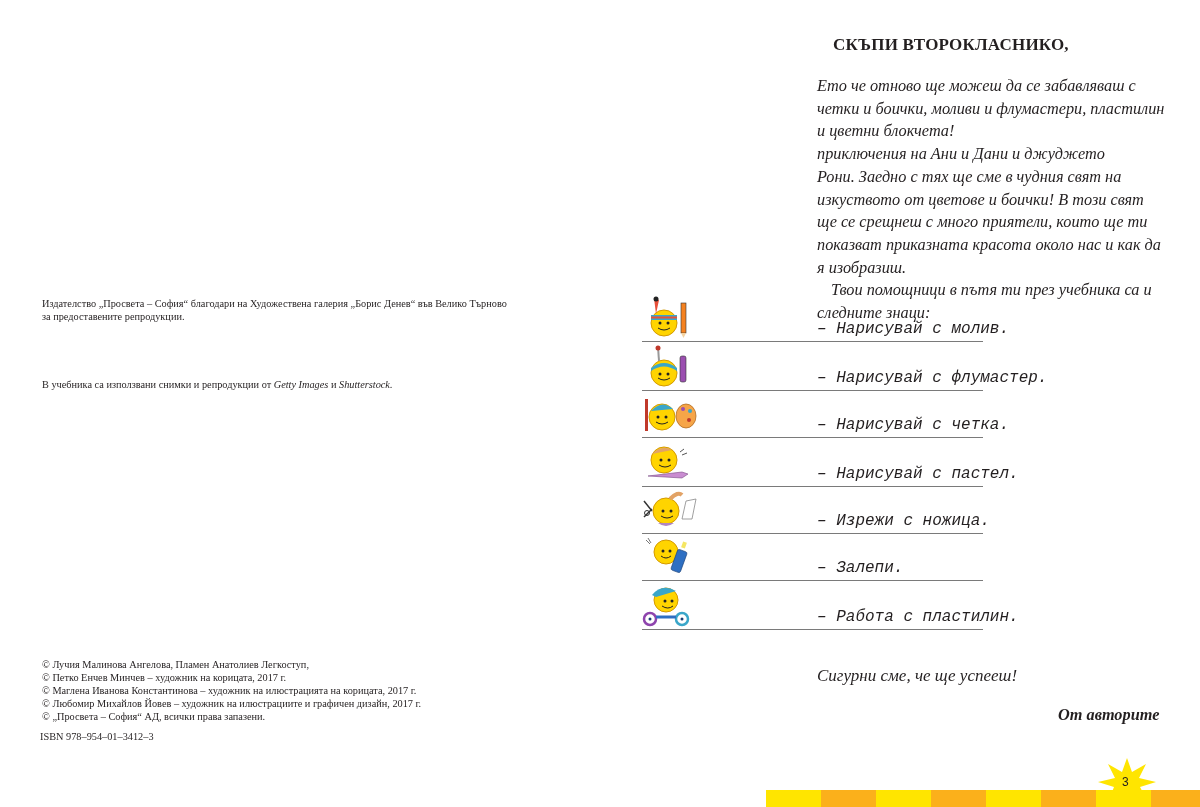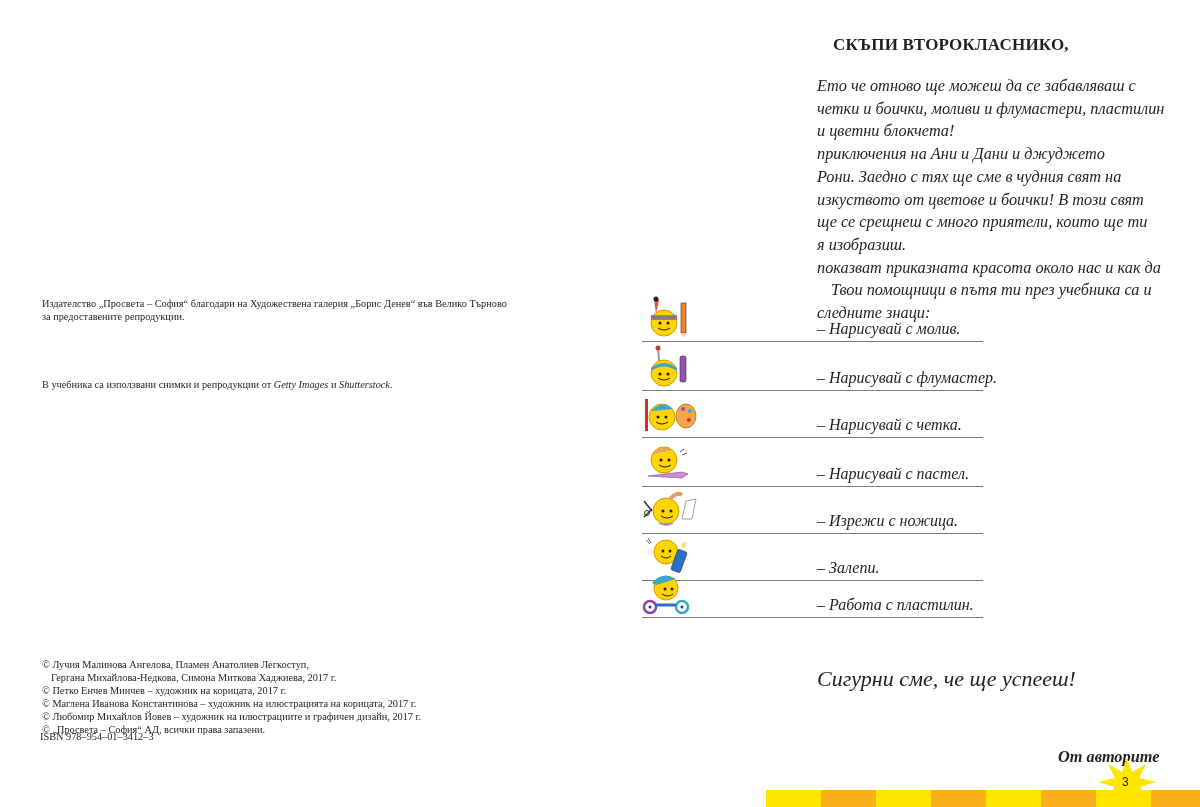--- a/index.html
+++ b/index.html
@@ -15,65 +15,64 @@
   .it { font-style: italic; }
 
   .title { left: 817px; top: 35px; font-size: 17px; font-weight: bold; letter-spacing: 0.2px; margin-left: 16px; }
   .body-text { left: 817px; top: 75px; width: 350px; font-size: 16.3px; line-height: 22.7px; font-style: italic; }
   .body-text p { margin: 0; white-space: nowrap; }
   .body-text p.ind { text-indent: 14px; }
 
   .row { left: 642px; width: 341px; height: 48px; }
   .row .rule { position: absolute; left: 0; right: 0; bottom: 0; height: 1.5px; background: #7a7a7a; }
   .row .icon { position: absolute; left: 0; bottom: 3px; width: 56px; height: 44px; }
-  .row .label { position: absolute; left: 175px; bottom: 4px; font-size: 16px; font-style: italic; white-space: nowrap; }
-
-  .closing { left: 817px; top: 666px; font-size: 22px; font-style: italic; }
-  .signature { left: 1058px; top: 705px; font-size: 16.3px; font-style: italic; font-weight: bold; margin-top: 42px; }
+  .row .label { position: absolute; left: 175px; bottom: 4px; font-size: 16px; font-style: italic; white-space: nowrap; font-family: Liberation Mono, monospace; }
+
+  .closing { left: 817px; top: 666px; font-size: 17px; font-style: italic; }
+  .signature { left: 1058px; top: 705px; font-size: 16.3px; font-style: italic; font-weight: bold; }
 
   .band { left: 766px; top: 790px; width: 434px; height: 17px; display: flex; }
   .band div { height: 100%; }
   .star { left: 1098px; top: 758px; width: 58px; height: 50px; }
   .page-num { left: 1122px; top: 775px; font-size: 12px; font-family: "Liberation Sans", sans-serif; }
 </style>
 </head>
 <body>
 
 <div class="abs small" style="left:42px; top:297px;">
   <span class="line" style="display:block">Издателство „Просвета – София“ благодари на Художествена галерия „Борис Денев“ във Велико Търново</span>
   <span class="line" style="display:block">за предоставените репродукции.</span>
 </div>
 
 <div class="abs small" style="left:42px; top:334px;margin-top:44px;">
   <span>В учебника са използвани снимки и репродукции от </span><span class="it">Getty Images</span><span> и </span><span class="it">Shutterstock.</span>
 </div>
 
 <div class="abs small credits" style="left:42px; top:658px;">
   <span class="line">© Лучия Малинова Ангелова, Пламен Анатолиев Легкоступ,</span>
-  <span class="line indent">Гергана Михайлова-Недкова, Симона Миткова Хаджиева, 2017 г.</span>
   <span class="line">© Петко Енчев Минчев – художник на корицата, 2017 г.</span>
   <span class="line">© Маглена Иванова Константинова – художник на илюстрацията на корицата, 2017 г.</span>
   <span class="line">© Любомир Михайлов Йовев – художник на илюстрациите и графичен дизайн, 2017 г.</span>
   <span class="line">© „Просвета – София“ АД, всички права запазени.</span>
 </div>
 
 <div class="abs small" style="left:40px; top:730px;">ISBN 978–954–01–3412–3</div>
 
 <div class="abs title">СКЪПИ ВТОРОКЛАСНИКО,</div>
 
 <div class="abs body-text">
   <p>Ето че отново ще можеш да се забавляваш с</p>
   <p>четки и боички, моливи и флумастери, пластилин</p>
   <p>и цветни блокчета!</p>
   <p>приключения на Ани и Дани и джуджето</p>
   <p>Рони. Заедно с тях ще сме в чудния свят на</p>
   <p>изкуството от цветове и боички! В този свят</p>
   <p>ще се срещнеш с много приятели, които ще ти</p>
+  <p>показват приказната красота около нас и как да</p>
   <p>я изобразиш.</p>
-  <p>показват приказната красота около нас и как да</p>
   <p class="ind">Твои помощници в пътя ти през учебника са и</p>
   <p>следните знаци:</p>
 </div>
 
 <div class="abs row" style="top:294px;">
   <svg class="icon" viewBox="0 0 56 44">
     <circle cx="22" cy="28" r="13" fill="#ffd400" stroke="#d49a00" stroke-width="1"></circle>
     <rect x="9" y="20" width="26" height="5" fill="#3aa6c9"></rect>
     <rect x="9" y="21.5" width="26" height="2" fill="#e8503a"></rect>
     <path d="M14 19 L12 3 L17 5 Z" fill="#e8503a"></path>
@@ -157,21 +156,21 @@
       <circle cx="28" cy="17" r="1.5" fill="#222"></circle>
     <path d="M19 22 Q24 26 29 22" stroke="#222" fill="none" stroke-width="1"></path>
     <path d="M4 6 l4 4 m-2 -6 l3 5" stroke="#777" stroke-width="1"></path>
     <rect x="32" y="16" width="10" height="22" rx="2" transform="rotate(20 37 27)" fill="#2e6fc2" stroke="#1a3f75" stroke-width="0.6"></rect>
     <rect x="40" y="8" width="4" height="6" transform="rotate(20 42 11)" fill="#f5e663"></rect>
   </svg>
   <div class="rule"></div>
   <span class="label">– Залепи.</span>
 </div>
 
-<div class="abs row" style="top:570px;">
+<div class="abs row" style="top:582px;">
   <svg class="icon" viewBox="0 0 56 44">
     <circle cx="24" cy="17" r="12" fill="#ffd400" stroke="#d49a00" stroke-width="1"></circle>
     <path d="M10 12 Q20 0 34 8 L14 14 Z" fill="#3aa6c9"></path>
     <circle cx="23" cy="18" r="1.5" fill="#222"></circle>
       <circle cx="30" cy="18" r="1.5" fill="#222"></circle>
     <path d="M20 23 Q26 27 31 23" stroke="#222" fill="none" stroke-width="1"></path>
     <circle cx="8" cy="36" r="6" fill="#fff" stroke="#8e44ad" stroke-width="2.5"></circle>
       <circle cx="8" cy="36" r="1.5" fill="#1a3f75"></circle>
     <circle cx="40" cy="36" r="6" fill="#fff" stroke="#3aa6c9" stroke-width="2.5"></circle>
       <circle cx="40" cy="36" r="1.5" fill="#1a3f75"></circle>

